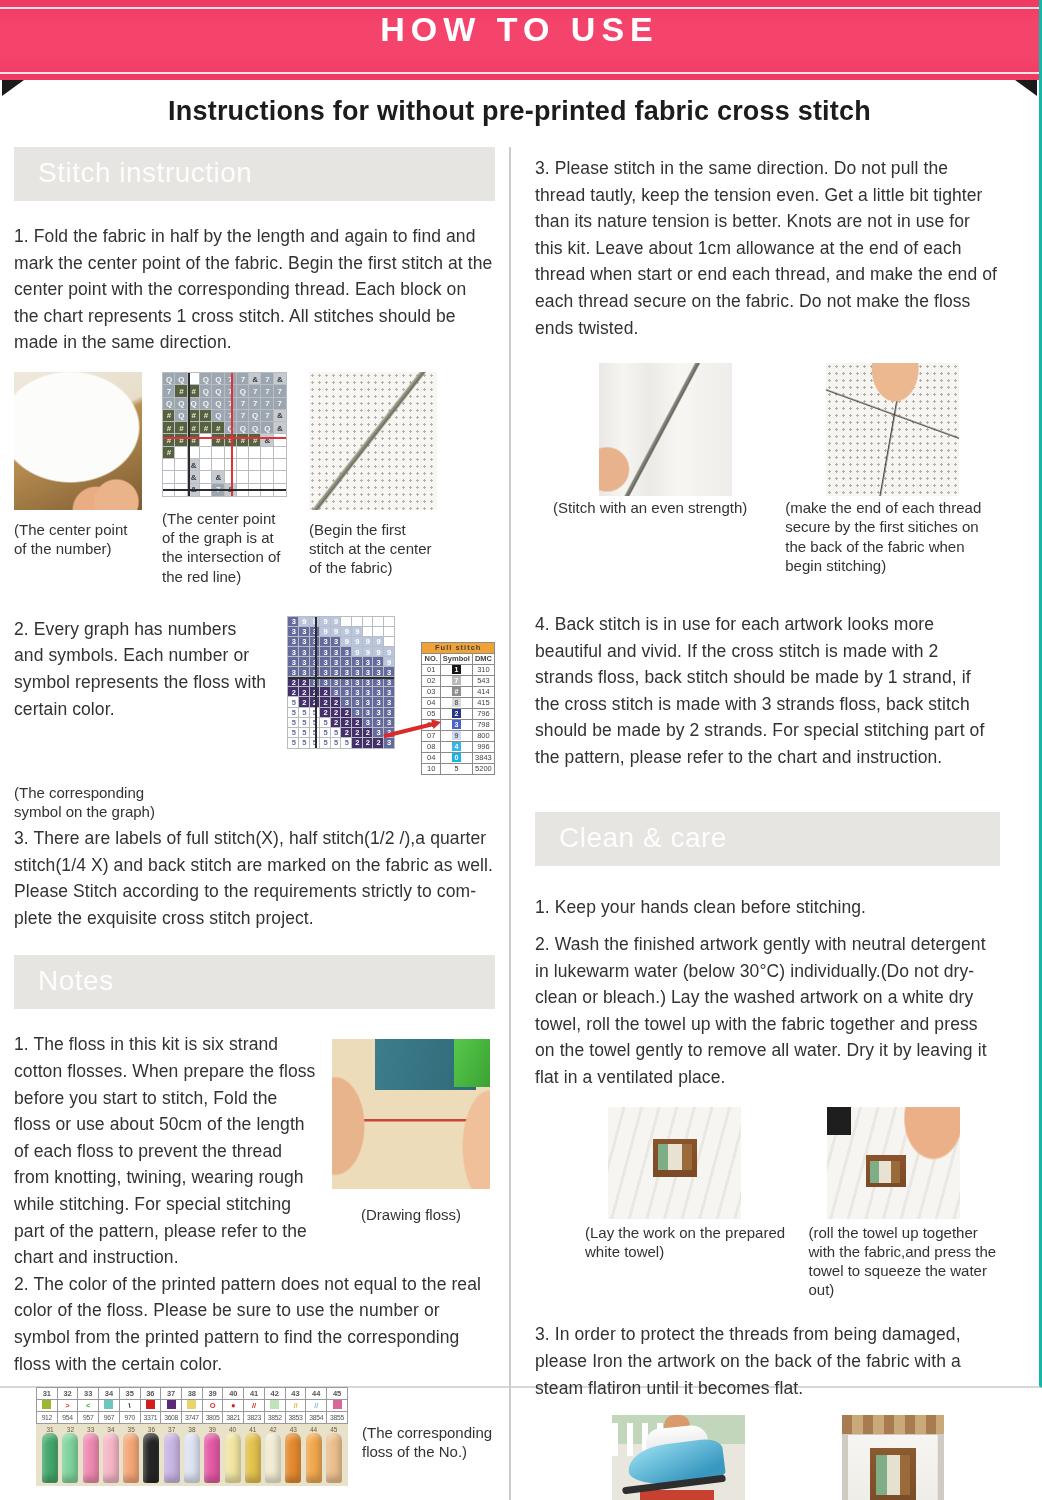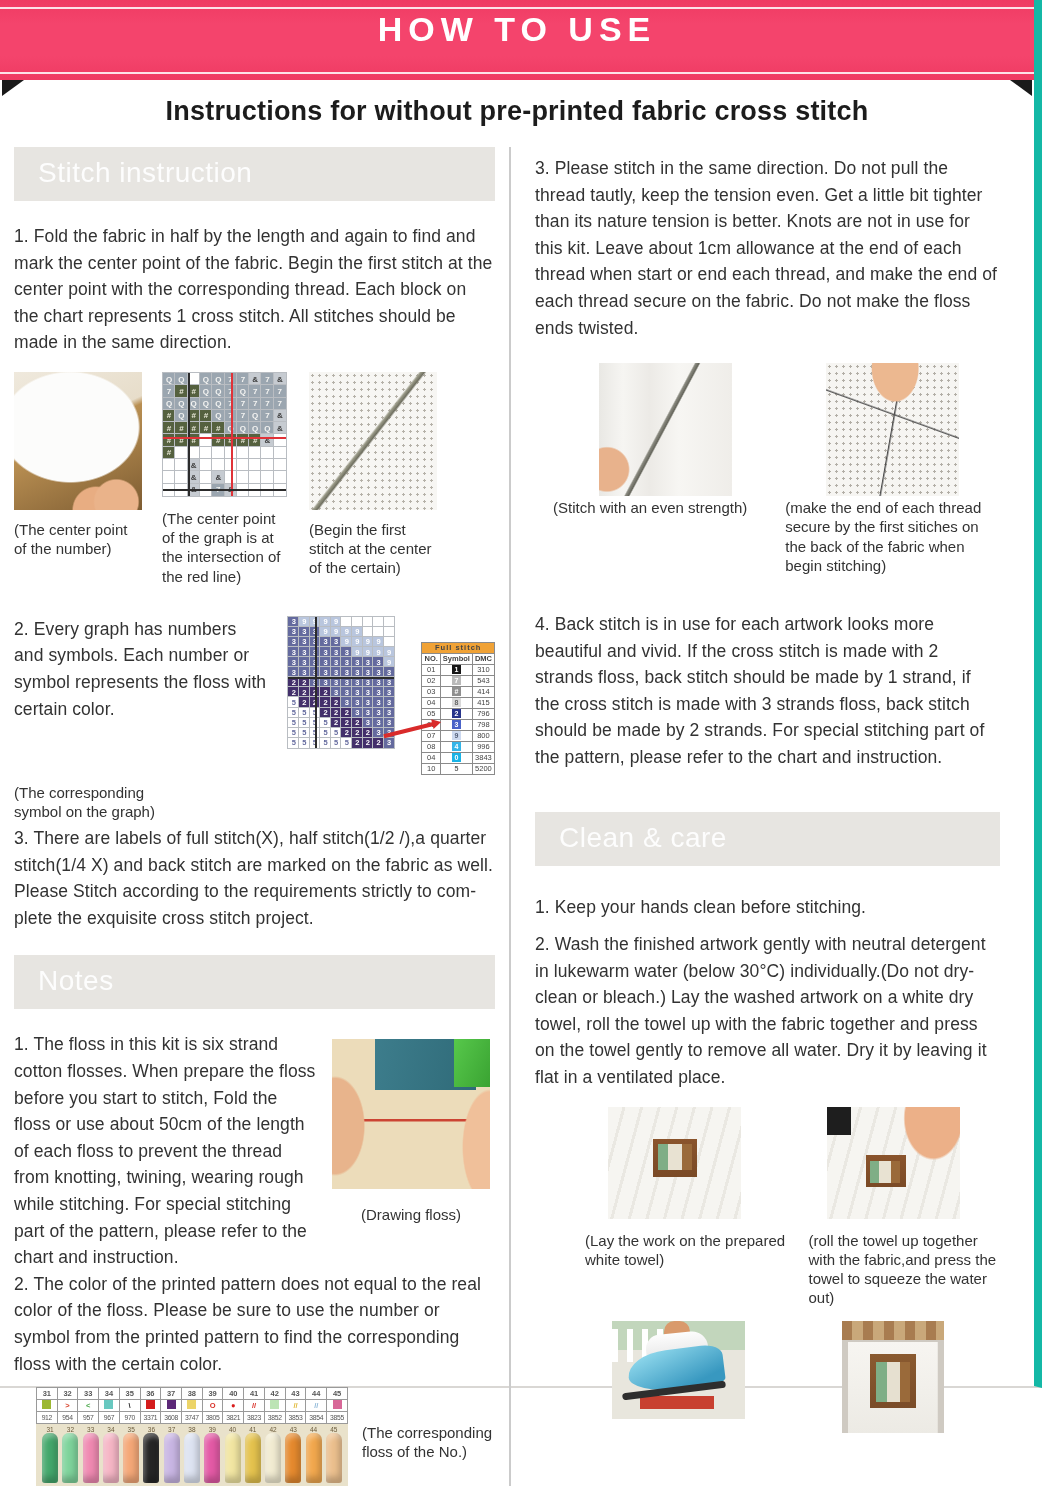--- a/index.html
+++ b/index.html
@@ -1,17 +1,17 @@
 <!DOCTYPE html>
 <html><head>
 <meta charset="utf-8">
 <style>
   * { margin:0; padding:0; box-sizing:border-box; }
   body { width:1042px; height:1500px; background:#fff; font-family:"Liberation Sans", sans-serif; color:#333; overflow:hidden; }
-  .page { position:relative; width:1042px; height:1388px; background:#fff; border-right:8px solid #14b8a6; border-bottom:2px solid #d9d7d4; }
+  .page { position:relative; width:1042px; height:1388px; background:#fff; border-right:3px solid #14b8a6; border-bottom:2px solid #d9d7d4; }
 
   
   .banner { position:relative; height:80px; background:linear-gradient(180deg,#ef3a62 0%,#f4446c 30%,#f4446c 70%,#ef3a62 100%); text-align:center; padding-top:10px; }
   .banner::before { content:""; position:absolute; left:0; right:0; top:7px; height:2px; background:rgba(255,255,255,.85); }
   .banner::after  { content:""; position:absolute; left:0; right:0; bottom:6px; height:2px; background:rgba(255,255,255,.85); }
   .banner-title { color:#fff; font-size:34px; font-weight:bold; letter-spacing:6px; line-height:38px; }
   .banner-sub { color:#fff; font-size:17px; font-weight:bold; letter-spacing:1px; margin-top:2px; }
   .fold { position:absolute; top:80px; width:0; height:0; }
   .fold-l { left:2px; border-top:16px solid #1a1a1a; border-right:22px solid transparent; }
   .fold-r { right:2px; border-top:16px solid #1a1a1a; border-left:22px solid transparent; }
@@ -92,21 +92,21 @@
   .rf1 .photo { width:133px; height:133px; margin:0 auto; }
   .rf1 figcaption { margin-top:2px; }
   .para4 { margin-top:36px; }
   .clean-header { margin-top:42px; }
   .clean-p1 { margin-top:28px; }
   .clean-p2 { margin-top:10px; }
   .rf2 { margin-top:16px; }
   .rf2 figure:first-child { width:225px; margin-left:28px; }
   .rf2 figure:last-child { width:215px; }
   .rf2 .photo { width:133px; height:112px; margin:0 auto; }
-  .rf2 figcaption { margin-top:12px; margin-left:22px; }
+  .rf2 figcaption { margin-top:4px; margin-left:22px; }
   .clean-p3 { margin-top:22px; }
   .rf3 { margin-top:14px; }
   .rf3 figure:first-child { width:230px; margin-left:28px; }
   .rf3 figure:last-child { width:200px; }
   .rf3 .photo { width:133px; height:98px; margin:0 auto; }
   .rf3 .ph-dry { width:102px; height:112px; }
 
   
   .ph-fold {
     background:
@@ -310,21 +310,21 @@
               <span class="gcell" style="background: rgb(198, 203, 209); color: rgb(60, 60, 60);">&amp;</span>
               <span class="gcell" style="background: rgb(255, 255, 255); color: rgb(255, 255, 255);"></span>
               <span class="gcell" style="background: rgb(255, 255, 255); color: rgb(255, 255, 255);"></span>
               <span class="gcell" style="background: rgb(255, 255, 255); color: rgb(255, 255, 255);"></span>
               <span class="gcell" style="background: rgb(255, 255, 255); color: rgb(255, 255, 255);"></span>
             </div>
           <figcaption class="caption" style="margin-top:12px">(The center point of the graph is at the intersection of the red line)</figcaption>
         </figure>
         <figure style="width:133px;margin-right:0">
           <div class="photo ph-needle"></div>
-          <figcaption class="caption">(Begin the first stitch at the center of the certain)</figcaption>
+          <figcaption class="caption">(Begin the first stitch at the center of the fabric)</figcaption>
         </figure>
       </div>
 
       <div class="para2-row">
         <p class="body-text">2. Every graph has numbers and symbols. Each number or symbol represents the floss with certain color.</p>
         <div class="symbol-fig">
           <div class="graph sgrid" style="width: 108px; height: 133px; grid-template-columns: repeat(10, 1fr);">
             <div class="gline gl-blk-v" style="left:25%"></div>
             <div class="gline gl-blk-h" style="top:46%"></div>
           <span class="gcell" style="background: rgb(100, 106, 158); color: rgb(255, 255, 255);">3</span>
@@ -692,20 +692,21 @@
         <figure>
           <div class="photo ph-towel1"></div>
           <figcaption class="caption">(Lay the work on the prepared white towel)</figcaption>
         </figure>
         <figure>
           <div class="photo ph-towel2"></div>
           <figcaption class="caption">(roll the towel up together with the fabric,and press the towel to squeeze the water out)</figcaption>
         </figure>
       </div>
 
+      <p class="body-text clean-p3">3. In order to protect the threads from being damaged, please Iron the artwork on the back of the fabric with a steam flatiron until it becomes flat.</p>
 
       <div class="fig-row rf3">
         <figure>
           <div class="photo ph-iron">
             <div class="iron-finger"></div>
             <div class="iron-handle"></div>
             <div class="iron-body"></div>
             <div class="iron-sole"></div>
           </div>
 

